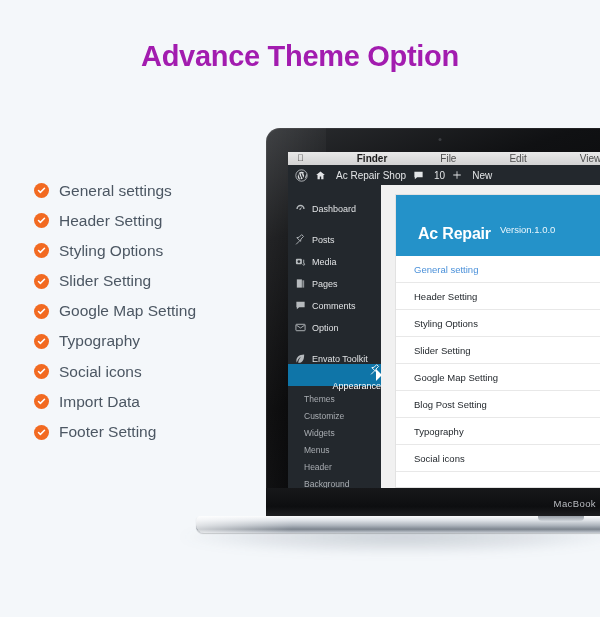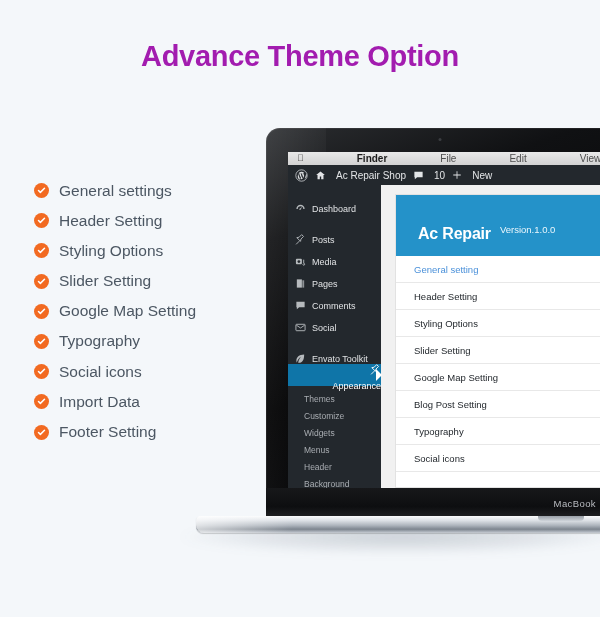--- a/index.html
+++ b/index.html
@@ -416,21 +416,21 @@
                 </span>
                 <span>Comments</span>
               </div>
               <div class="wp-menu-item">
                 <span>
                   <svg class="ic" viewBox="0 0 24 24">
                     <rect x="2" y="5" width="20" height="14" rx="1.5" fill="none" stroke="#b6babd" stroke-width="2"></rect>
                     <path d="m3 7 9 6 9-6" fill="none" stroke="#b6babd" stroke-width="2"></path>
                   </svg>
                 </span>
-                <span>Social</span>
+                <span>Option</span>
               </div>
               <div class="wp-menu-sep"></div>
               <div class="wp-menu-item">
                 <span>
                   <svg class="ic" viewBox="0 0 24 24">
                     <path d="M20 3C9 3 3 9 3 17c0 2 1 4 1 4s2-9 9-13c-5 5-6 13-6 13 9 1 13-6 13-18z" fill="#b6babd"></path>
                   </svg>
                 </span>
                 <span>Envato Toolkit</span>
               </div>

